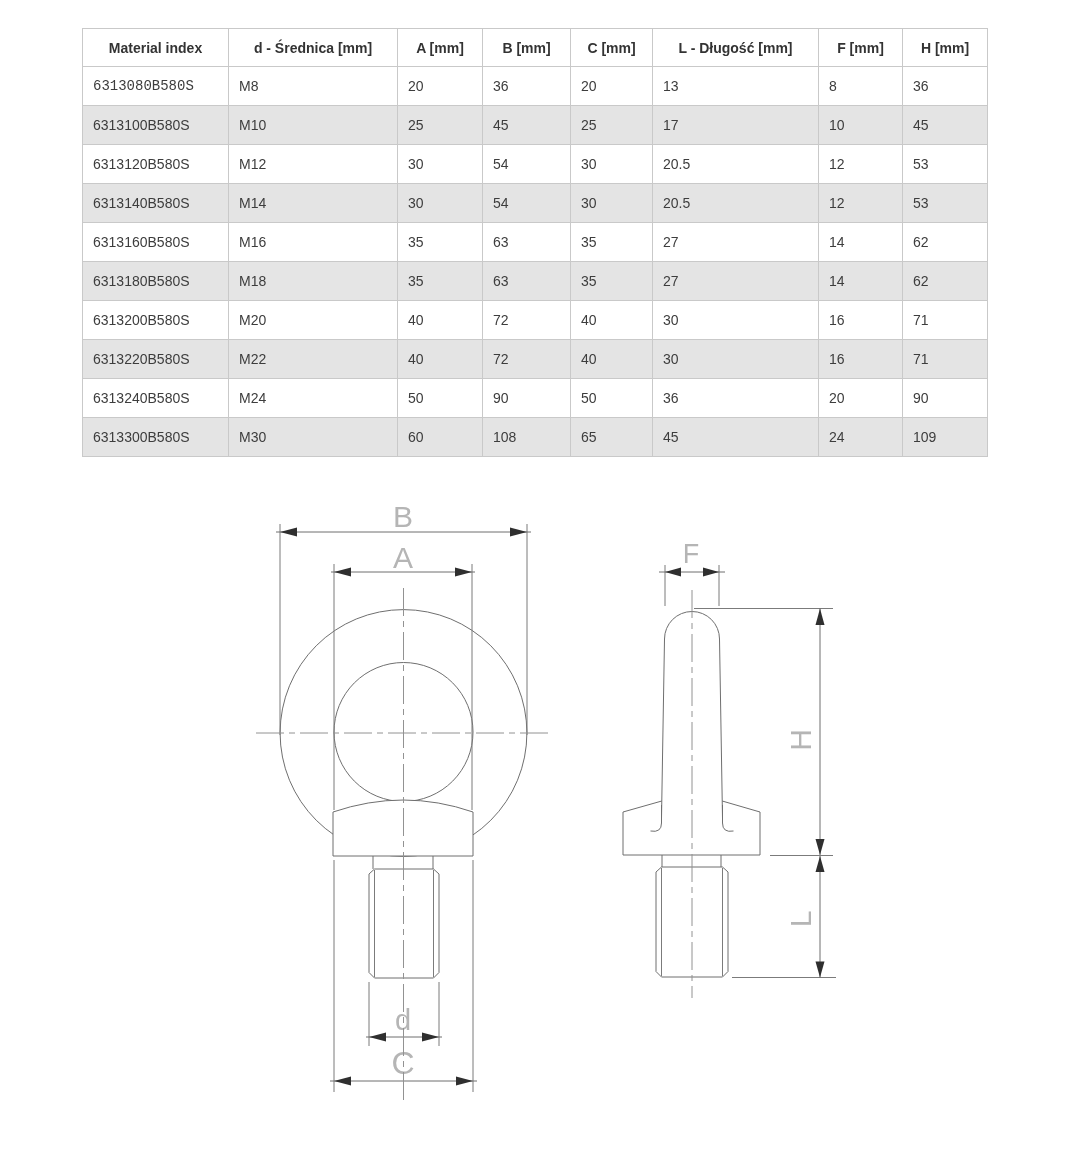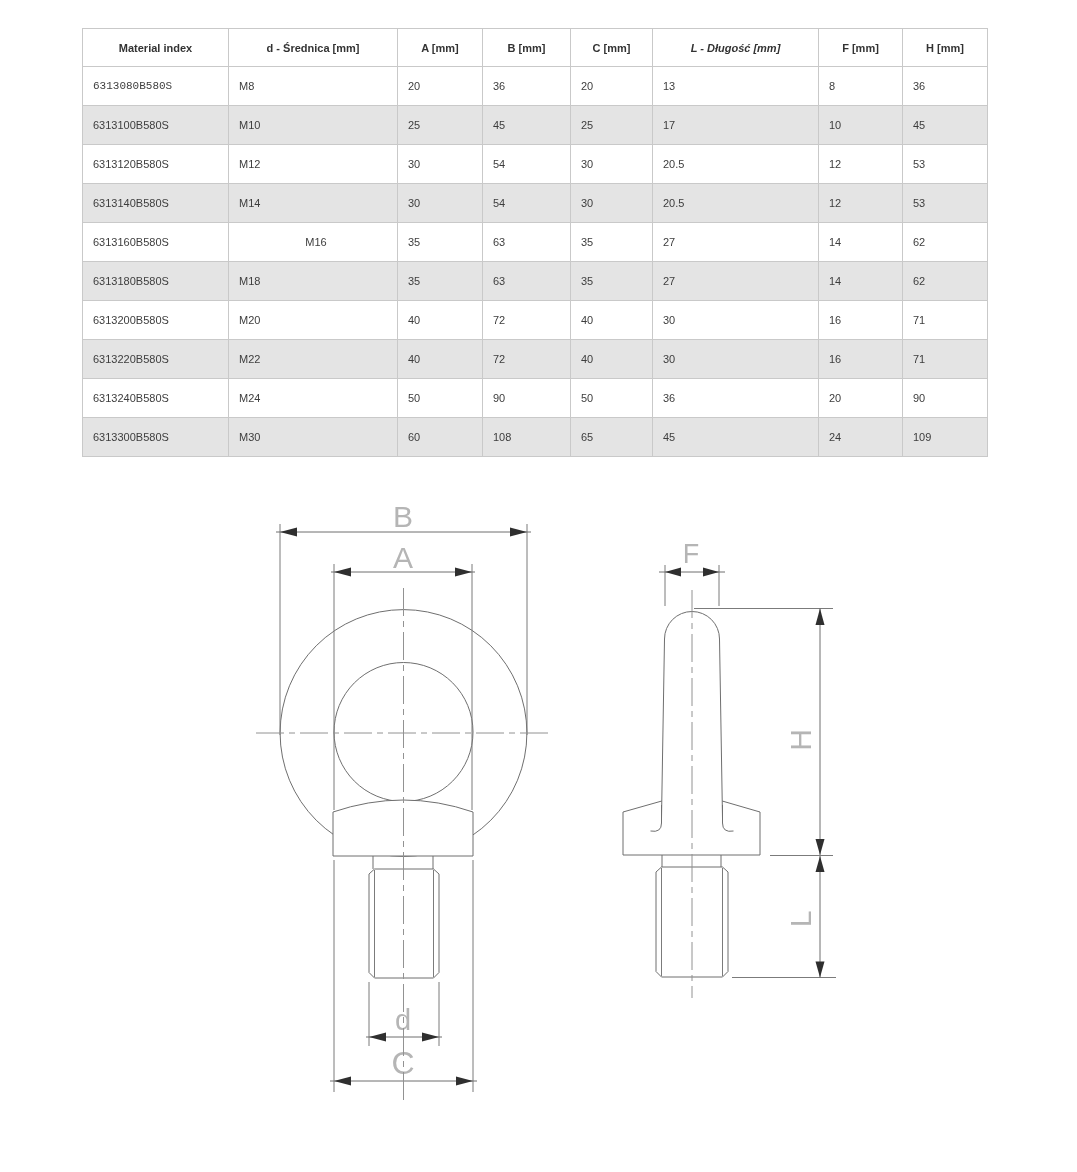--- a/index.html
+++ b/index.html
@@ -1,20 +1,20 @@
 <!DOCTYPE html>
 <html><head>
 <meta charset="utf-8">
 <style>
   html,body{margin:0;padding:0;background:#ffffff;}
   #page{position:relative;width:1077px;height:1172px;background:#ffffff;overflow:hidden;
         font-family:"Liberation Sans", sans-serif;}
   
   #spec-table{position:absolute;left:82px;top:28px;width:905px;border-collapse:collapse;
-              table-layout:fixed;font-size:11px;color:#3d3d3d;}
+              table-layout:fixed;font-size:14px;color:#3d3d3d;}
   #spec-table th,#spec-table td{border:1px solid #c9c9c9;overflow:hidden;white-space:nowrap;}
   #spec-table th{height:37px;font-weight:bold;color:#333333;text-align:center;padding:0 4px;background:#ffffff;}
   #spec-table td{height:38px;padding:0 4px 0 10px;text-align:left;background:#ffffff;}
   
   #drawing{position:absolute;left:0;top:0;}
   .dline{stroke:#6f6f6f;stroke-width:1;fill:none;}
   .dthin{stroke:#7b7b7b;stroke-width:1;fill:none;}
   .cline{stroke:#929292;stroke-width:1;fill:none;stroke-dasharray:28 5 6 5;}
   .arrow{fill:#2f2f2f;stroke:none;}
   .dlabel{fill:#b5b5b5;font-family:"Liberation Sans", sans-serif;}
@@ -35,21 +35,21 @@
         <col style="width:84px">
         <col style="width:85px">
     </colgroup>
     <thead>
       <tr id="head-row">
           <th style="border-color: rgb(201, 201, 201);">Material index</th>
           <th style="border-color: rgb(201, 201, 201);">d - Średnica [mm]</th>
           <th style="border-color: rgb(201, 201, 201);">A [mm]</th>
           <th style="border-color: rgb(201, 201, 201);">B [mm]</th>
           <th style="border-color: rgb(201, 201, 201);">C [mm]</th>
-          <th style="border-color: rgb(201, 201, 201); font-style: italic;">L - Długość [mm]</th>
+          <th style="border-color: rgb(201, 201, 201);">L - Długość [mm]</th>
           <th style="border-color: rgb(201, 201, 201);">F [mm]</th>
           <th style="border-color: rgb(201, 201, 201);">H [mm]</th>
         </tr>
     </thead>
     <tbody id="table-body">
         <tr>
           <td style="border-color: rgb(201, 201, 201); font-family: Liberation Mono, monospace;">6313080B580S</td>
           <td style="border-color: rgb(201, 201, 201);">M8</td>
           <td style="border-color: rgb(201, 201, 201);">20</td>
           <td style="border-color: rgb(201, 201, 201);">36</td>
@@ -83,21 +83,21 @@
           <td style="border-color: rgb(201, 201, 201); background: rgb(228, 228, 228);">M14</td>
           <td style="border-color: rgb(201, 201, 201); background: rgb(228, 228, 228);">30</td>
           <td style="border-color: rgb(201, 201, 201); background: rgb(228, 228, 228);">54</td>
           <td style="border-color: rgb(201, 201, 201); background: rgb(228, 228, 228);">30</td>
           <td style="border-color: rgb(201, 201, 201); background: rgb(228, 228, 228);">20.5</td>
           <td style="border-color: rgb(201, 201, 201); background: rgb(228, 228, 228);">12</td>
           <td style="border-color: rgb(201, 201, 201); background: rgb(228, 228, 228);">53</td>
         </tr>
         <tr>
           <td style="border-color: rgb(201, 201, 201);">6313160B580S</td>
-          <td style="border-color: rgb(201, 201, 201); text-align: center;">M16</td>
+          <td style="border-color: rgb(201, 201, 201);">M16</td>
           <td style="border-color: rgb(201, 201, 201);">35</td>
           <td style="border-color: rgb(201, 201, 201);">63</td>
           <td style="border-color: rgb(201, 201, 201);">35</td>
           <td style="border-color: rgb(201, 201, 201);">27</td>
           <td style="border-color: rgb(201, 201, 201);">14</td>
           <td style="border-color: rgb(201, 201, 201);">62</td>
         </tr>
         <tr>
           <td style="border-color: rgb(201, 201, 201); background: rgb(228, 228, 228);">6313180B580S</td>
           <td style="border-color: rgb(201, 201, 201); background: #e5e5e5;">M18</td>

